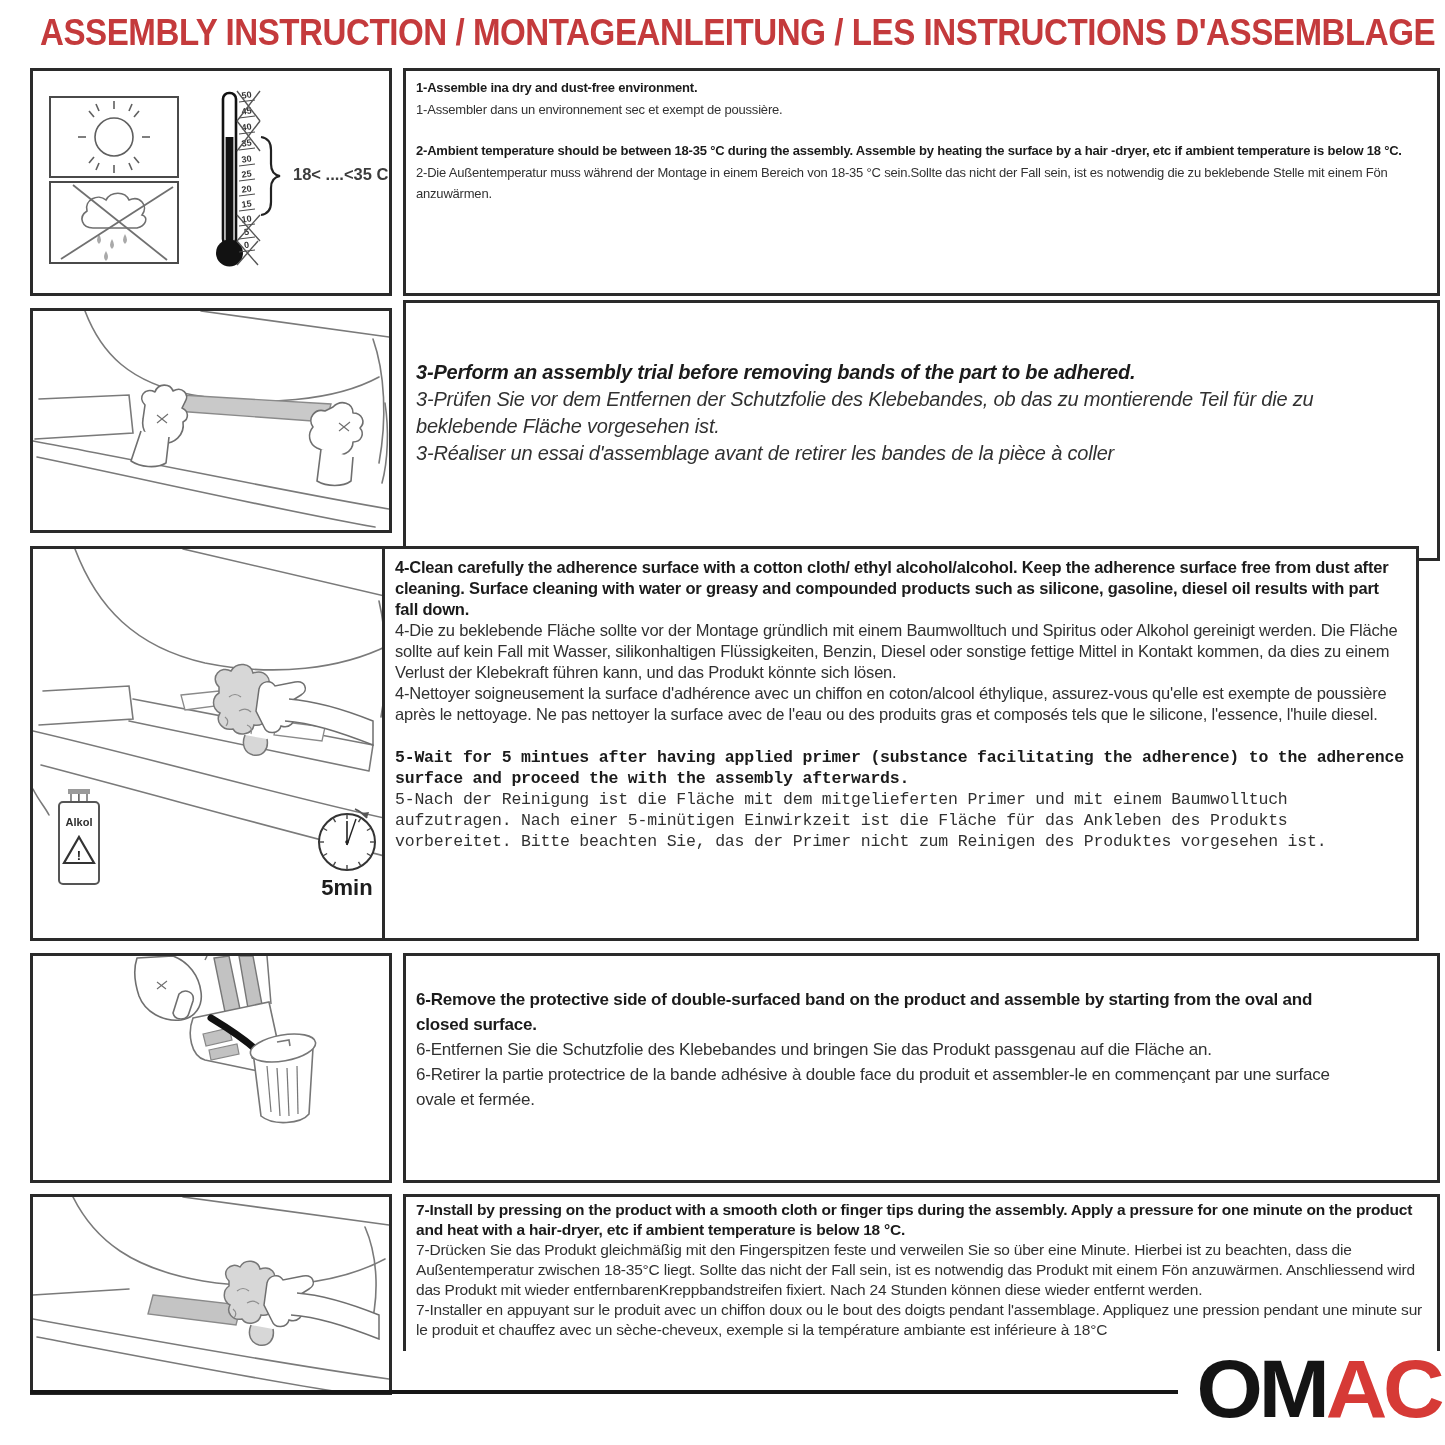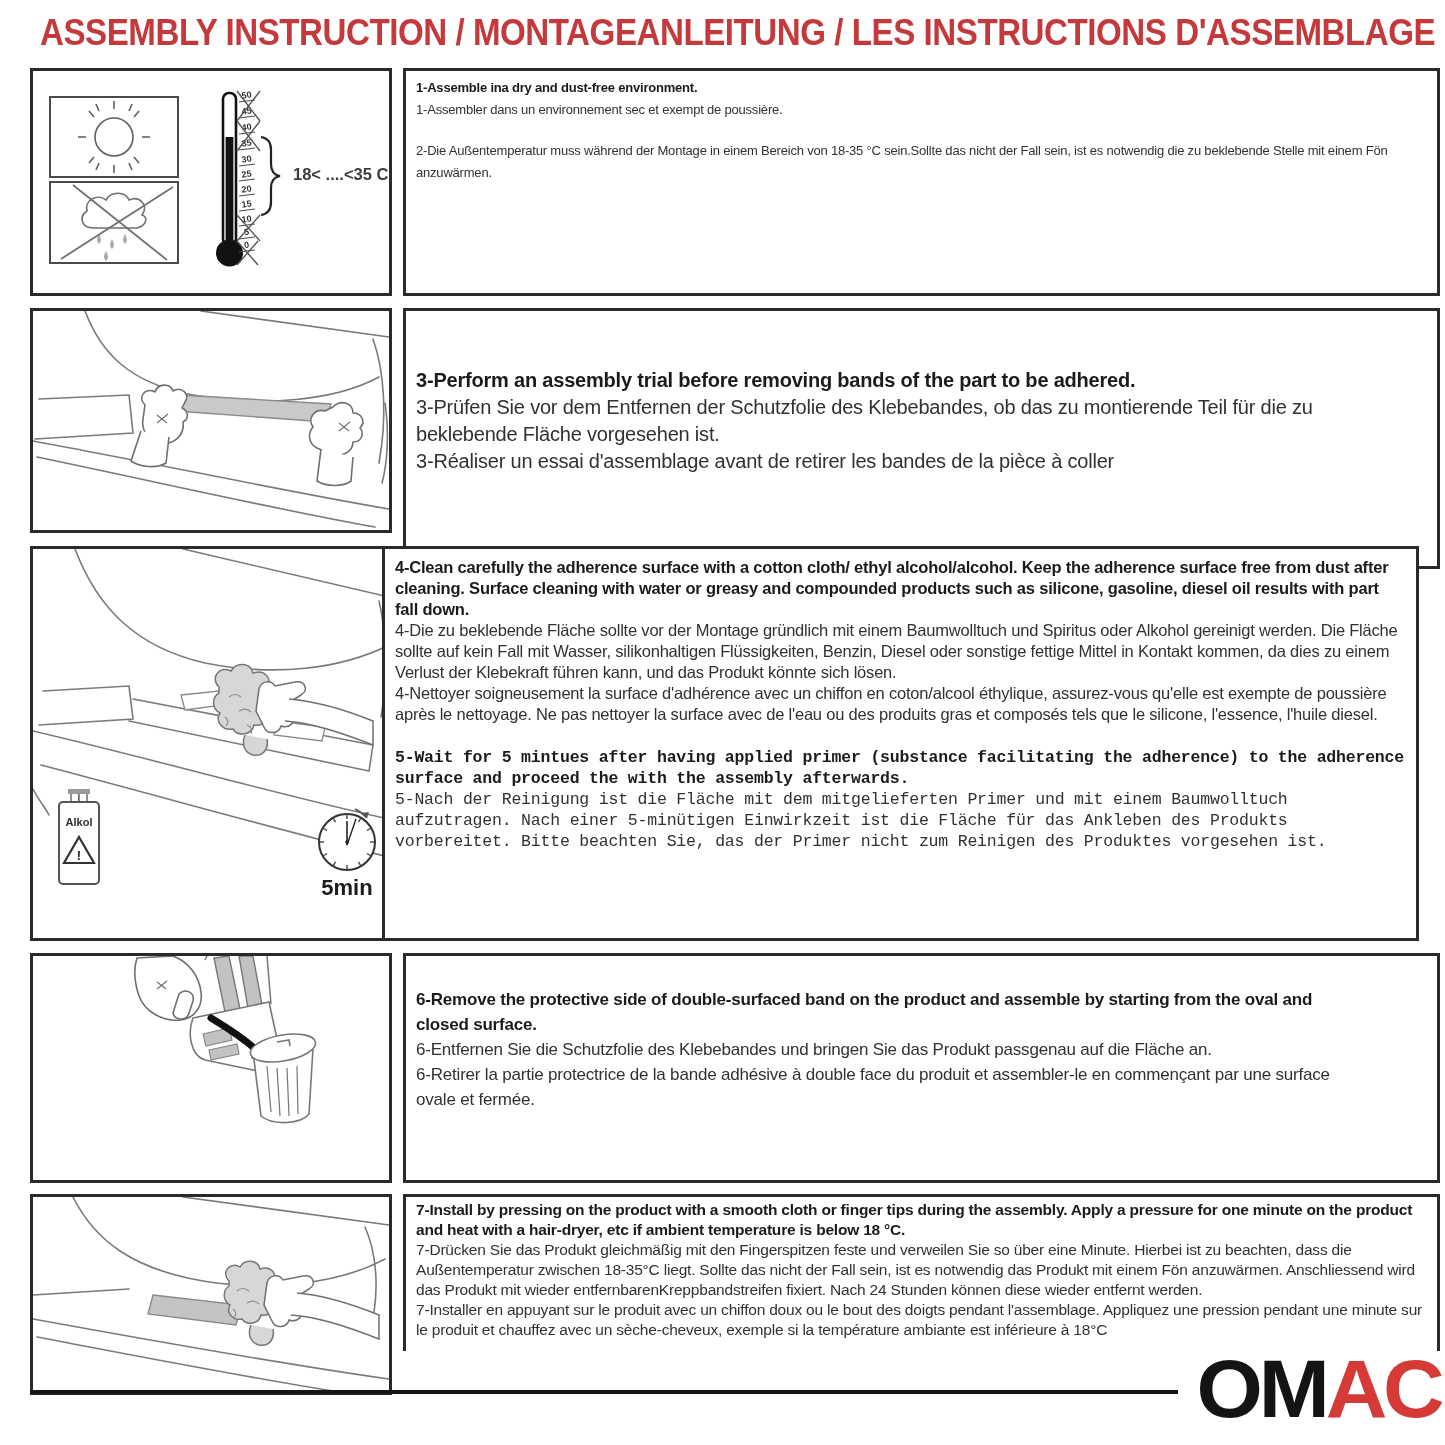--- a/index.html
+++ b/index.html
@@ -117,20 +117,21 @@
       <text x="260" y="109" font-size="16.5" font-weight="bold" fill="#3c3c3c">18&lt; ....&lt;35 C</text>
     </svg>
   </div>
 
   <div class="box textbox r1" style="left:403px;top:68px;width:1037px;height:228px;">
     <div class="block">
       <p class="en">1-Assemble ina dry and dust-free environment.</p>
       <p class="fr">1-Assembler dans un environnement sec et exempt de poussière.</p>
     </div>
     <div class="block">
+      <p class="en">2-Ambient temperature should be between 18-35 °C during the assembly. Assemble by heating the surface by a hair -dryer, etc if ambient temperature is below 18 °C.</p>
       <p class="de">2-Die Außentemperatur muss während der Montage in einem Bereich von 18-35 °C sein.Sollte das nicht der Fall sein, ist es notwendig die zu beklebende Stelle mit einem Fön anzuwärmen.</p>
     </div>
   </div>
 
   <div class="box illus" style="left:30px;top:308px;width:362px;height:225px;">
     <svg width="356" height="219" viewBox="0 0 356 219">
       <g fill="none" stroke="#7a7a7a" stroke-width="1.6" stroke-linecap="round">
         <path d="M52,0 C68,42 96,72 160,84 C230,96 302,90 346,66"></path>
         <path d="M168,0 L356,26"></path>
         <path d="M340,28 C352,62 354,108 346,152"></path>
@@ -146,21 +147,21 @@
         <path d="M124,104 l10,8 m1,-9 l-11,9" fill="none" stroke-width="1.1"></path>
       </g>
       <g fill="#fff" stroke="#6f6f6f" stroke-width="1.6" stroke-linejoin="round">
         <path d="M300,96 c8,-8 20,-4 20,6 c9,0 13,9 7,15 c5,6 1,14 -7,14 c0,10 -12,16 -22,12 l-14,-6 c-8,-4 -10,-14 -4,-21 c-6,-9 2,-19 12,-16 z"></path>
         <path d="M288,138 l-4,32 c10,6 26,6 34,0 l2,-24"></path>
         <path d="M306,112 l10,8 m1,-9 l-11,9" fill="none" stroke-width="1.1"></path>
       </g>
     </svg>
   </div>
 
-  <div class="box textbox r2" style="left:403px;top:308px;width:1037px;height:261px;">
+  <div class="box textbox r2" style="left:403px;top:300px;width:1037px;height:261px;font-style:italic;">
     <div class="block">
       <p class="en">3-Perform an assembly trial before removing bands of the part to be adhered.</p>
       <p class="de">3-Prüfen Sie vor dem Entfernen der Schutzfolie des Klebebandes, ob das zu montierende Teil für die zu beklebende Fläche vorgesehen ist.</p>
       <p class="fr">3-Réaliser un essai d'assemblage avant de retirer les bandes de la pièce à coller</p>
     </div>
   </div>
 
   <div class="box illus" style="left:30px;top:546px;width:362px;height:395px;">
     <svg width="356" height="389" viewBox="0 0 356 389">
       <g fill="none" stroke="#7a7a7a" stroke-width="1.6" stroke-linecap="round">

